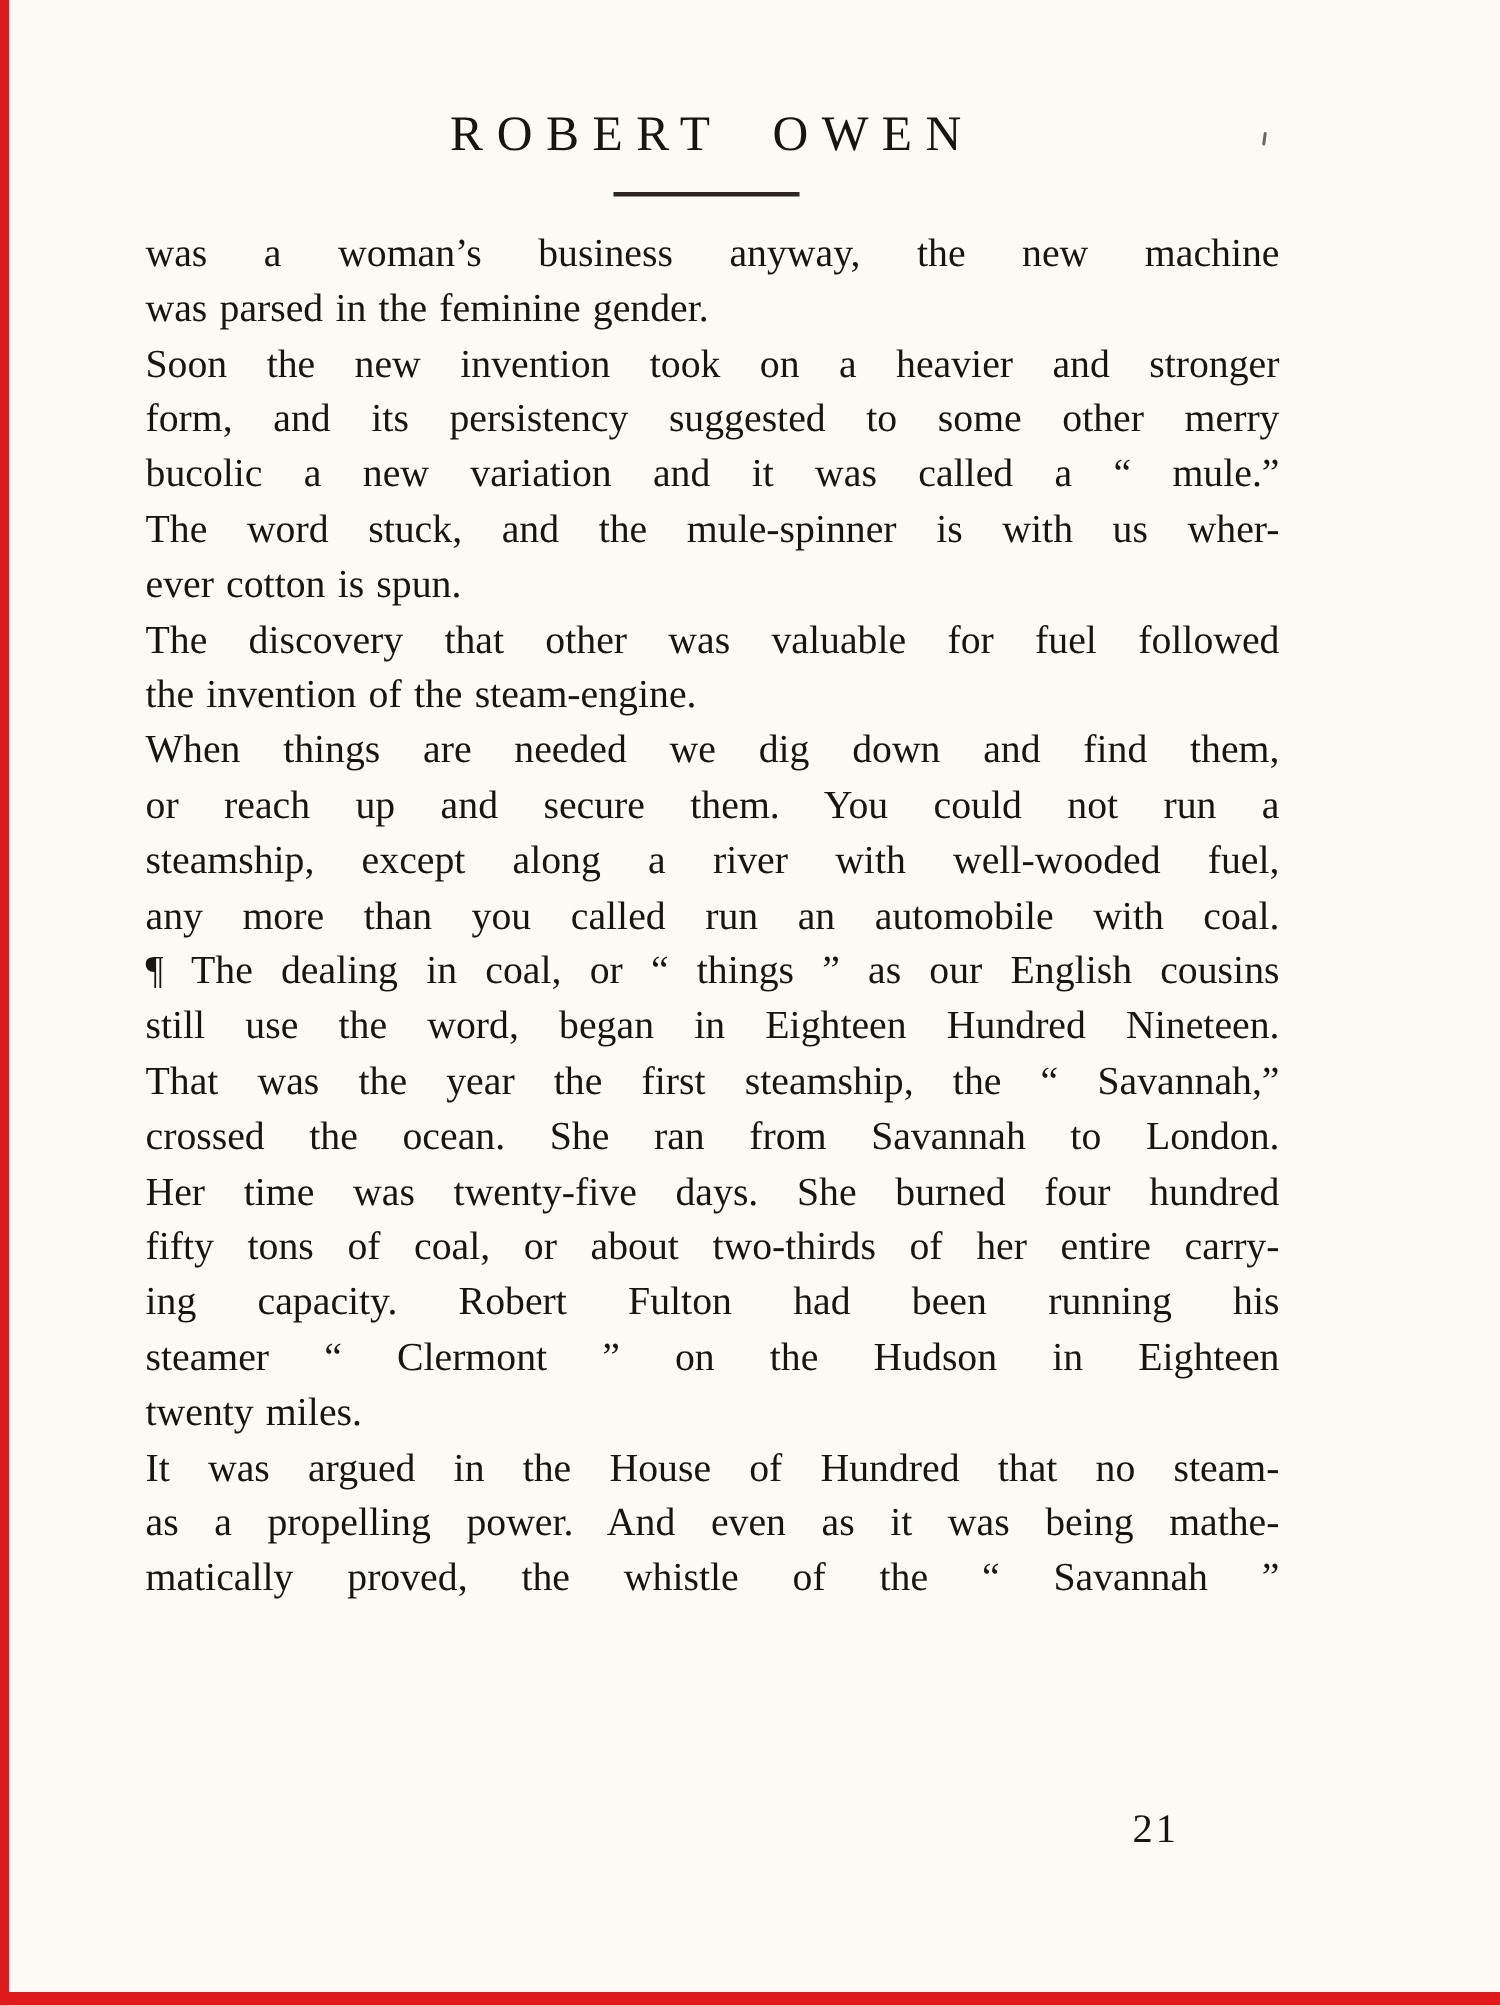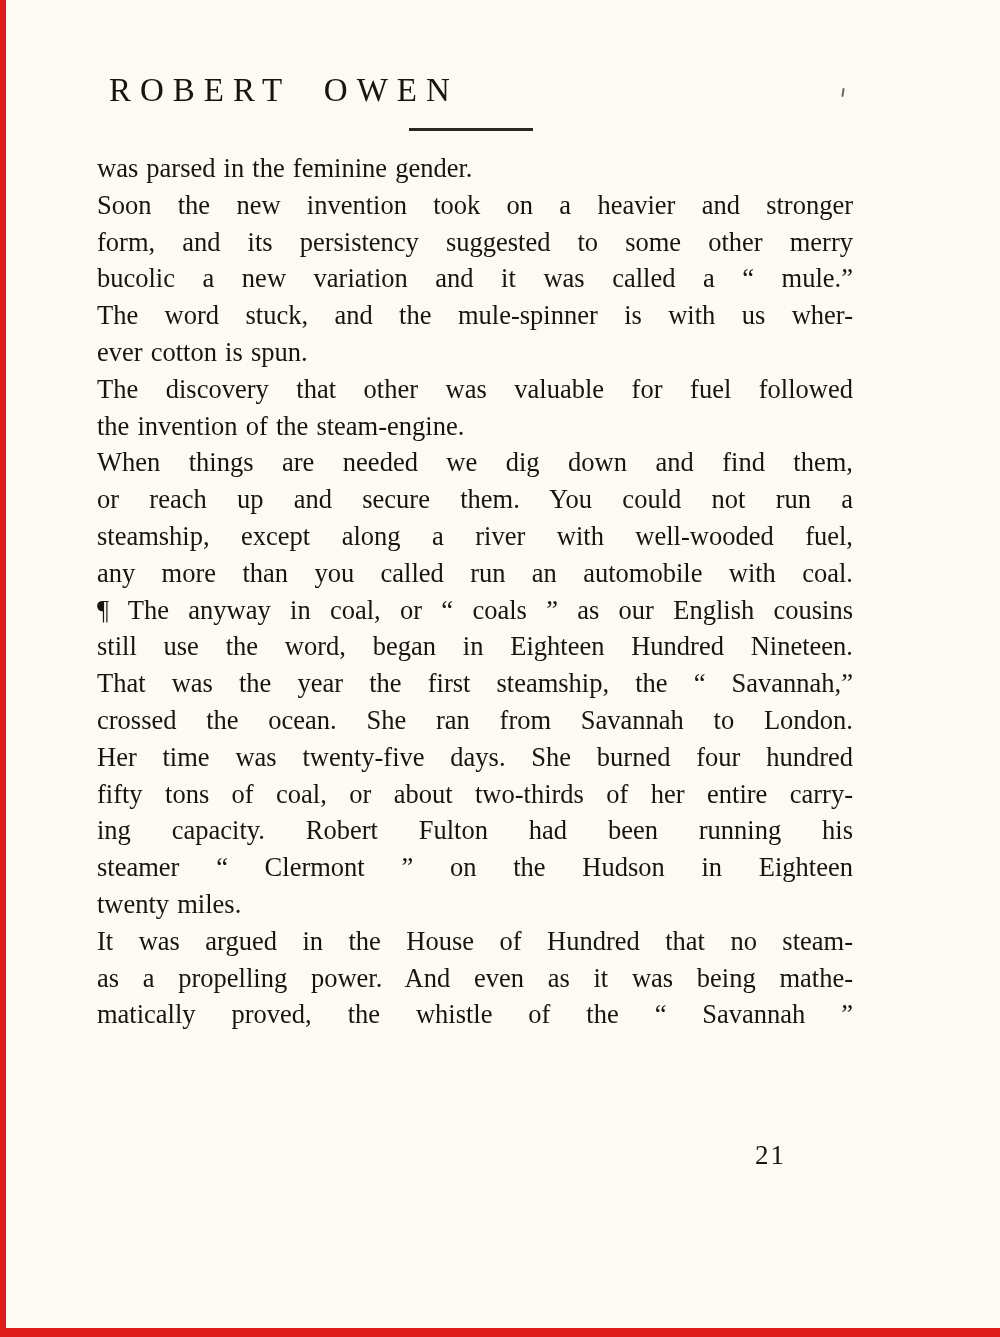--- a/index.html
+++ b/index.html
@@ -20,23 +20,23 @@
   }
   .edge-bottom {
     position: absolute;
     left: 0; bottom: 0;
     width: 100%; height: 9px;
     background: var(--edge-red, #e01b1b);
   }
   .header-title {
     position: absolute;
     top: 72px;
-    left: 109px;
+    left: 97px;
     width: 756px;
-    text-align: left;
+    text-align: center;
     font-size: 33px;
     font-weight: 500;
     letter-spacing: 9px;
     word-spacing: 16px;
     white-space: nowrap;
   }
   .header-rule {
     position: absolute;
     top: 128px;
     left: 409px;
@@ -60,54 +60,55 @@
     left: 97px;
     width: 756px;
     font-size: 26.5px;
     line-height: 36.8px;
     word-spacing: 1.5px;
   }
   .line { text-align: justify; }
   .line.just { text-align-last: justify; }
   .page-number {
     position: absolute;
-    top: 1140px;
+    top: 1204px;
     left: 755px;
     font-size: 27px;
     letter-spacing: 2px;
   }
 </style>
 </head>
 <body>
 
 <div class="page">
 
   <div class="edge-left"></div>
   <div class="edge-bottom"></div>
 
   <div class="header-title">ROBERT OWEN</div>
 
   <div class="header-rule"></div>
 
   <div class="scan-mark"></div>
 
   <div class="text-block">
+      <div class="line just">was a woman’s business anyway, the new machine</div>
       <div class="line">was parsed in the feminine gender.</div>
       <div class="line just">Soon the new invention took on a heavier and stronger</div>
       <div class="line just">form, and its persistency suggested to some other merry</div>
       <div class="line just">bucolic a new variation and it was called a “ mule.”</div>
       <div class="line just">The word stuck, and the mule-spinner is with us wher-</div>
       <div class="line">ever cotton is spun.</div>
       <div class="line just">The discovery that other was valuable for fuel followed</div>
       <div class="line">the invention of the steam-engine.</div>
       <div class="line just">When things are needed we dig down and find them,</div>
       <div class="line just">or reach up and secure them. You could not run a</div>
       <div class="line just">steamship, except along a river with well-wooded fuel,</div>
       <div class="line just">any more than you called run an automobile with coal.</div>
-      <div class="line just">¶ The anyway in coal, or “ coals ” as our English cousins</div>
+      <div class="line just">¶ The dealing in coal, or “ things ” as our English cousins</div>
       <div class="line just">still use the word, began in Eighteen Hundred Nineteen.</div>
       <div class="line just">That was the year the first steamship, the “ Savannah,”</div>
       <div class="line just">crossed the ocean. She ran from Savannah to London.</div>
       <div class="line just">Her time was twenty-five days. She burned four hundred</div>
       <div class="line just">fifty tons of coal, or about two-thirds of her entire carry-</div>
       <div class="line just">ing capacity. Robert Fulton had been running his</div>
       <div class="line just">steamer “ Clermont ” on the Hudson in Eighteen</div>
       <div class="line">twenty miles.</div>
       <div class="line just">It was argued in the House of Hundred that no steam-</div>
       <div class="line just">as a propelling power. And even as it was being mathe-</div>

